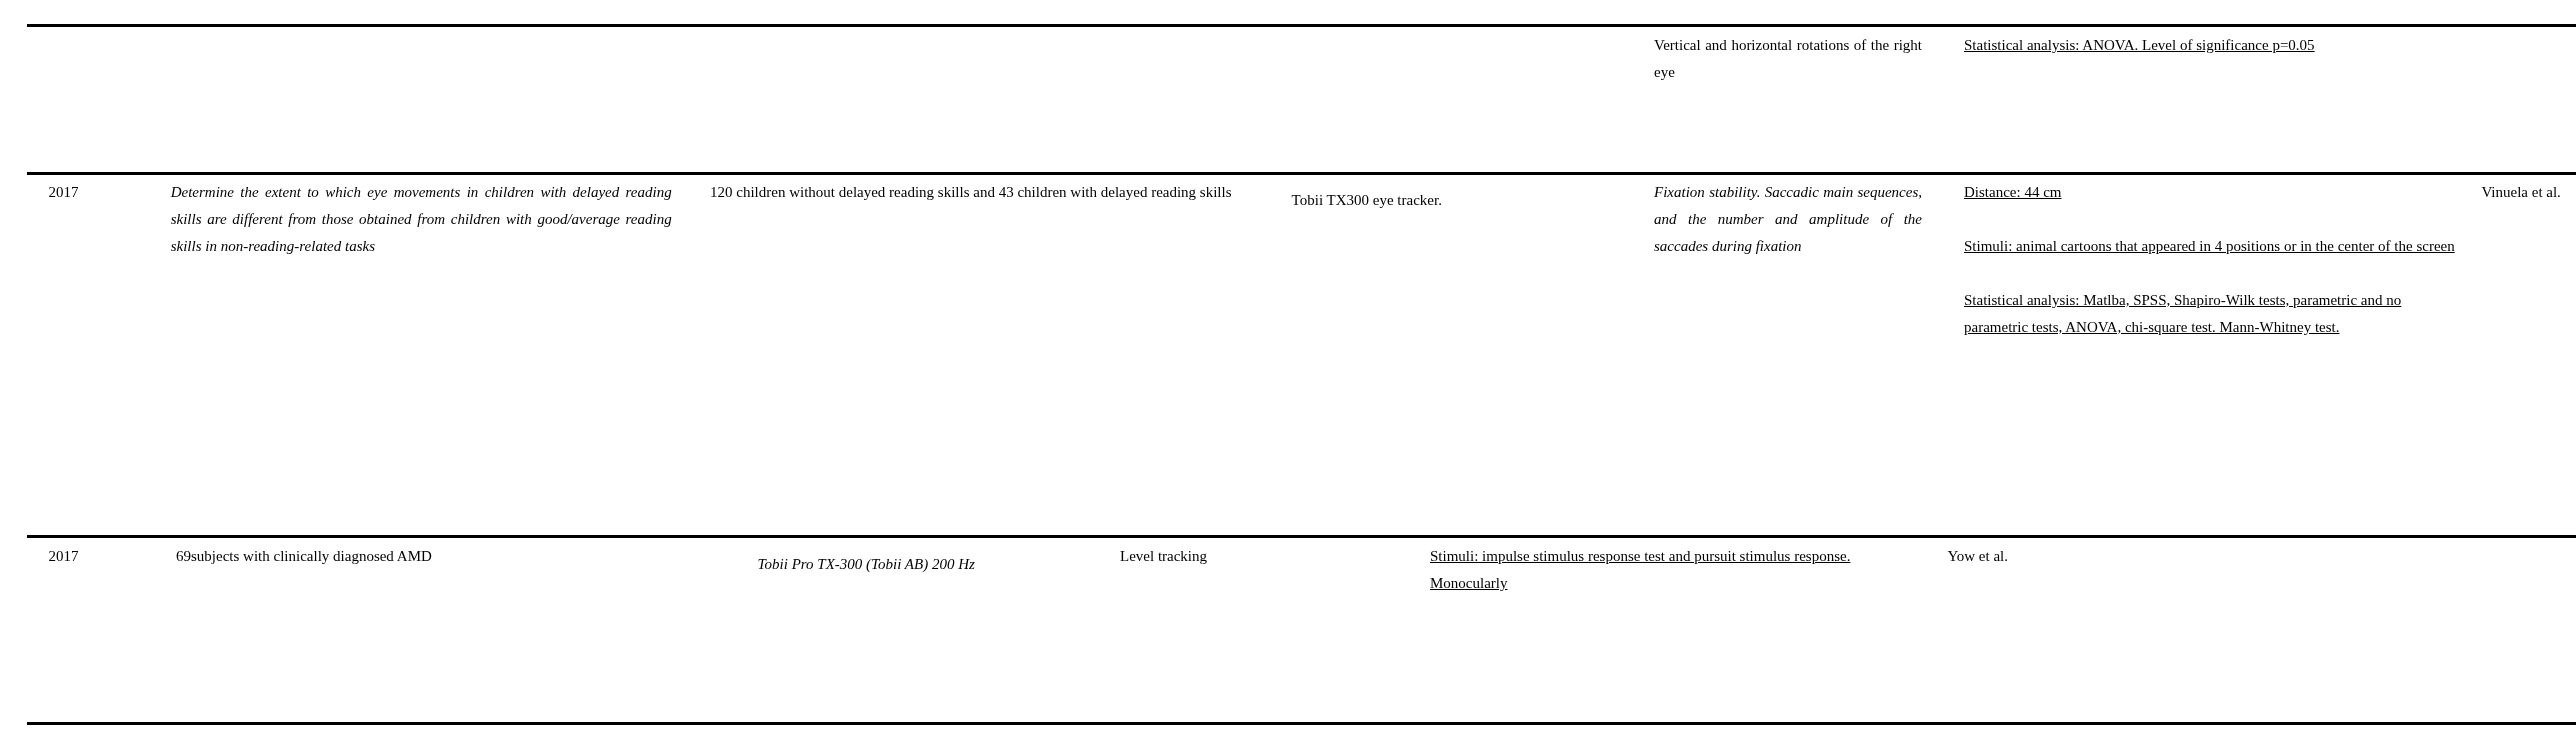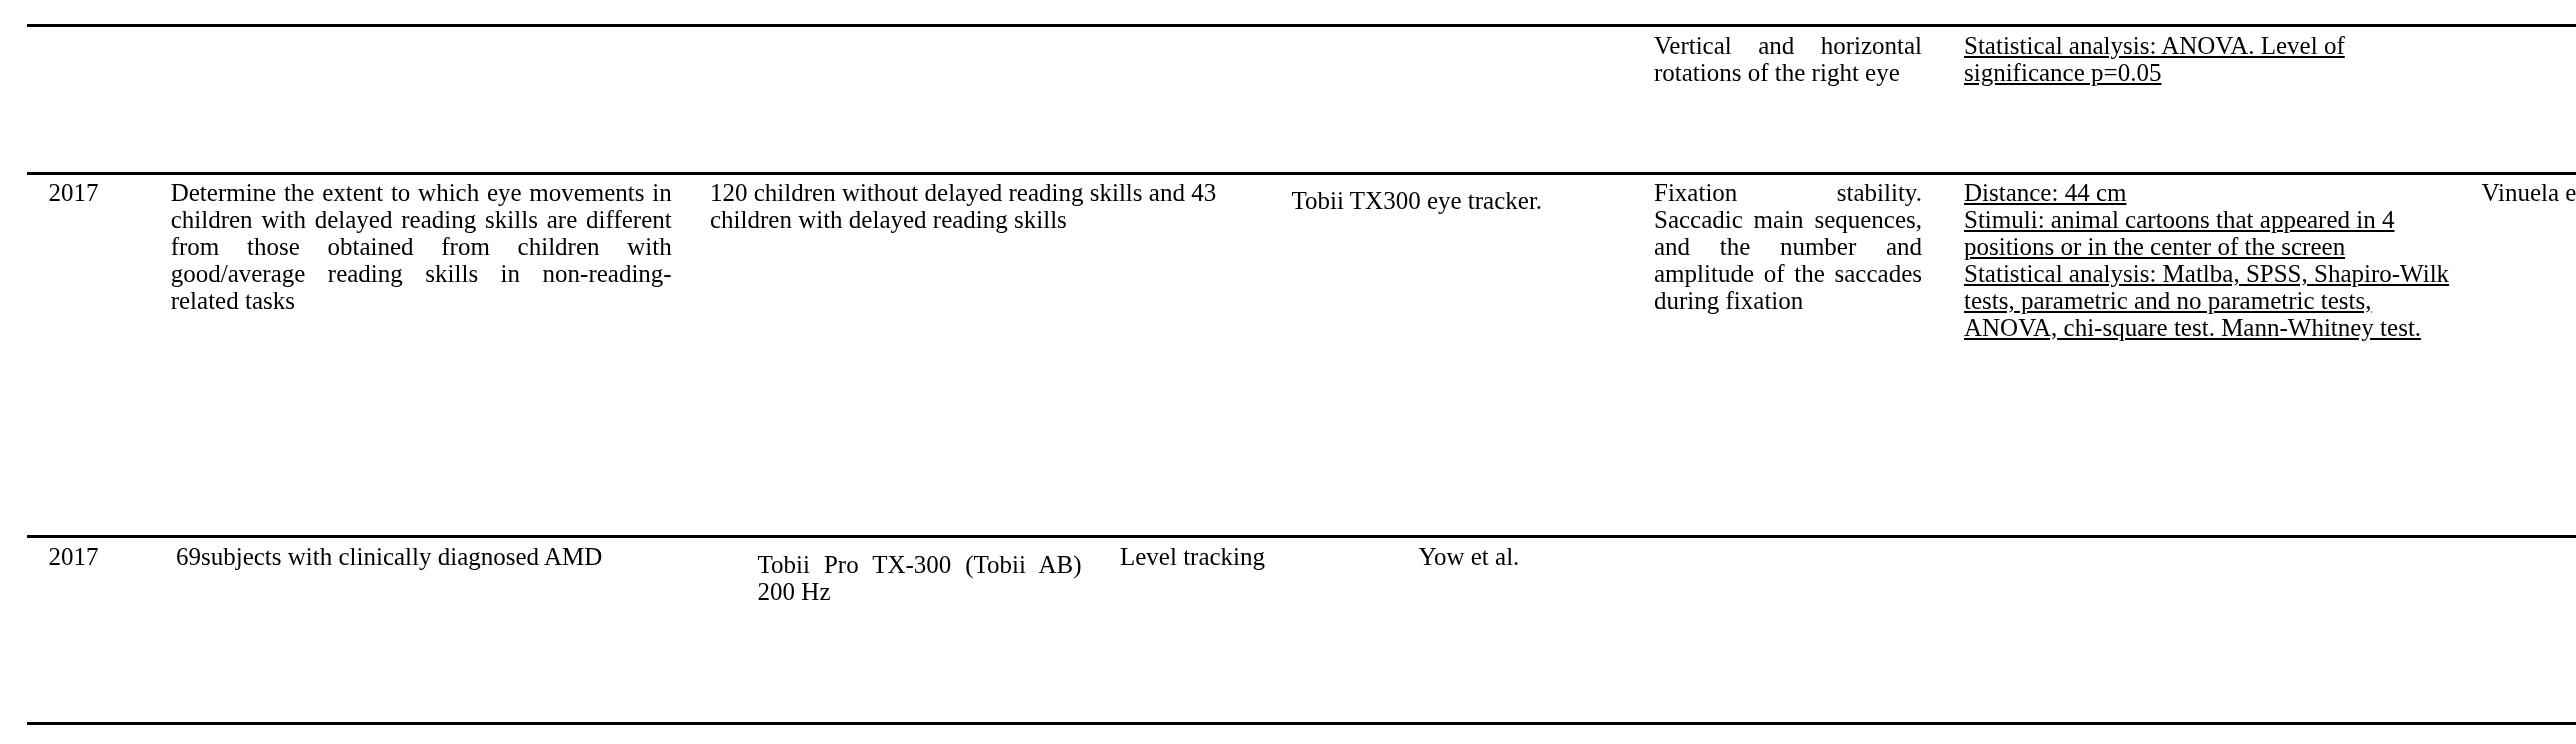--- a/index.html
+++ b/index.html
@@ -50,21 +50,21 @@
     display: flex;
     align-items: flex-start;
     width: 2658px;
   }
   .row-0 { top: 32px; }
   .row-1 { top: 179px; }
   .row-2 { top: 543px; }
 
   .cell {
     box-sizing: border-box;
-    font-size: 25px;
+    font-size: 15px;
     line-height: 27px;
     padding: 0;
     color: #000;
   }
 
   
   .c-year     { width: 137px; padding-left: 21.6px; }
   .c-obj      { width: 534px; text-align: justify; text-justify: inter-word; }
   .c-part     { width: 572px; }
   .c-device   { width: 361px; text-align: justify; text-justify: inter-word; }
@@ -77,23 +77,24 @@
   .c-part .inner     { margin-left: 12px; width: 536px; }
   .c-device .inner   { margin-left: 21.6px; width: 324px; margin-top: 8px; }
   .c-metric .inner   { margin-left: 23px; width: 268px; }
   .c-details .inner  { margin-left: 25px; width: 495px; }
   .c-author .inner   { margin-left: 13.4px; width: 196px; }
 
   .cell p {
     margin: 0;
   }
   .cell p + p {
+    margin-top: 27px;
   }
 
-  .justify { text-align: justify; text-justify: inter-word; }
+  .justify { text-align: justify; text-justify: inter-word; font-style: italic; }
 </style>
 </head>
 <body>
 
 <div class="page">
 
   <div class="rule rule-top"></div>
   <div class="rule rule-r1"></div>
   <div class="rule rule-r2"></div>
   <div class="rule rule-bottom"></div>
@@ -160,20 +161,25 @@
       </div>
       <div class="cell c-part">
         <div class="inner">69subjects with clinically diagnosed AMD</div>
       </div>
       <div class="cell c-device">
         <div class="inner justify">Tobii Pro TX-300 (Tobii AB) 200 Hz</div>
       </div>
       <div class="cell c-metric">
         <div class="inner">Level tracking</div>
       </div>
+      <div class="cell c-details">
+        <div class="inner">
+          <p>Stimuli: impulse stimulus response test and pursuit stimulus response. Monocularly</p>
+        </div>
+      </div>
       <div class="cell c-author">
         <div class="inner">Yow et al.</div>
       </div>
     </div>
 
   </div>
 </div>
 
 
 </body></html>

